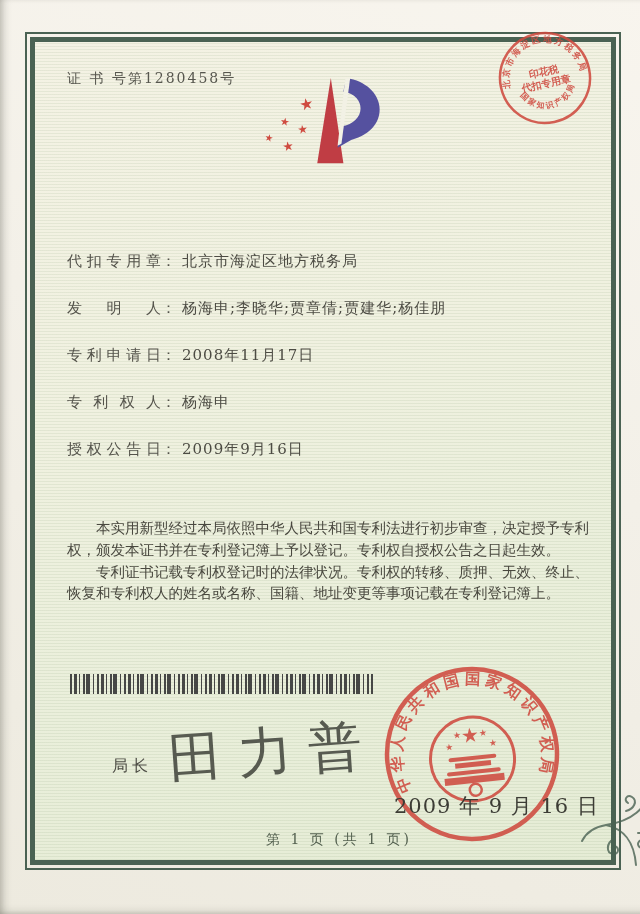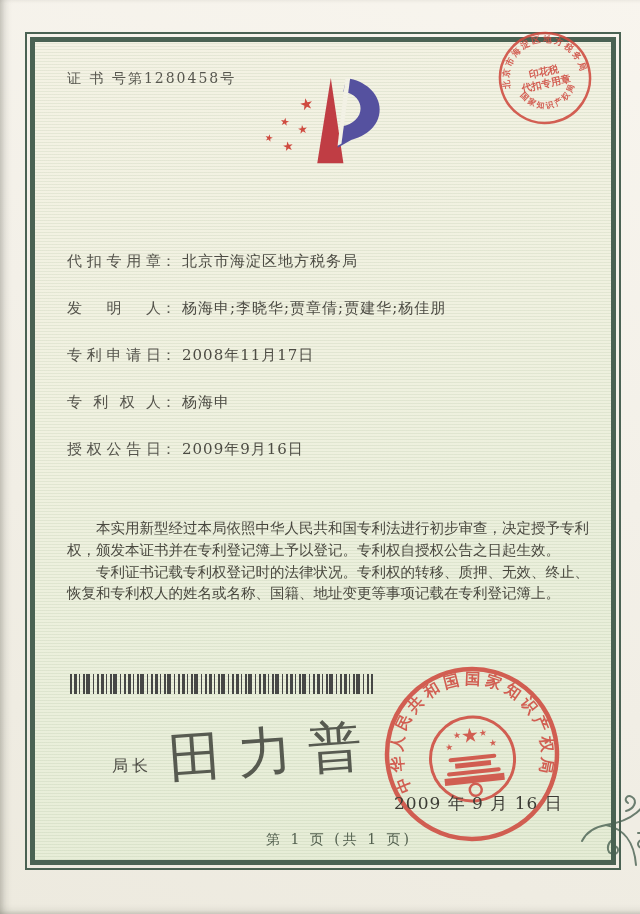--- a/index.html
+++ b/index.html
@@ -52,21 +52,21 @@
   
   .sig-label{left:112px;top:756px;font-size:16px;letter-spacing:4px;color:#4c4c44;}
   .sig-name{
     left:168px;top:716px;font-size:54px;letter-spacing:16px;color:#3f423a;
     transform:rotate(-4deg);font-family:"DejaVu Sans","Liberation Sans",sans-serif;
     font-weight:300;opacity:.85;
   }
   
   .tax-seal{left:497px;top:30px;width:96px;height:96px;opacity:.88;}
   .office-seal{left:382px;top:664px;width:180px;height:180px;opacity:.88;}
-  .issue-date{left:394px;top:792px;font-size:17px;letter-spacing:1px;color:#3c3c35;z-index:3;}
+  .issue-date{left:394px;top:792px;font-size:21px;letter-spacing:1px;color:#3c3c35;z-index:3;}
   .flourish{right:20px;bottom:45px;width:78px;height:88px;opacity:.8;}
   
   .page-footer{left:0;top:831px;width:100%;text-align:center;font-size:14px;letter-spacing:3px;color:#53604f;}
   .seal-red{fill:#cf4b40;}
   .seal-red-stroke{stroke:#cf4b40;fill:none;}
 </style>
 </head>
 <body>
 
 <div class="screen">

